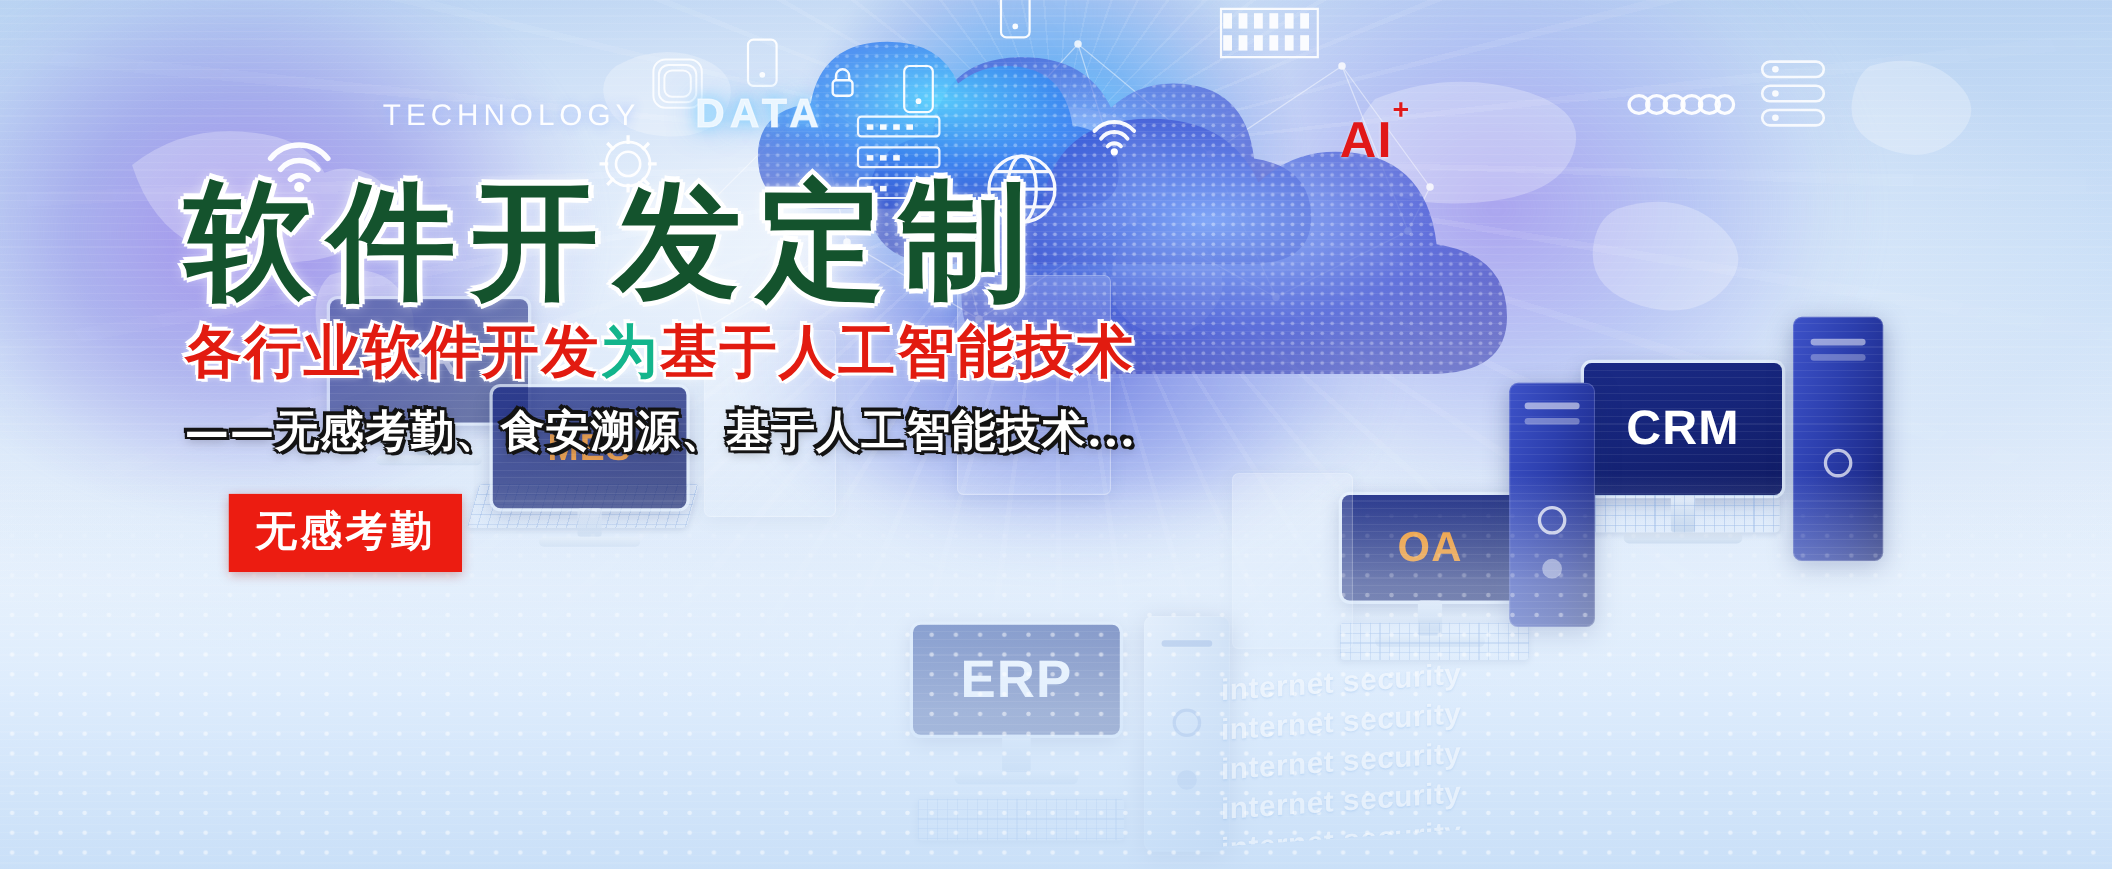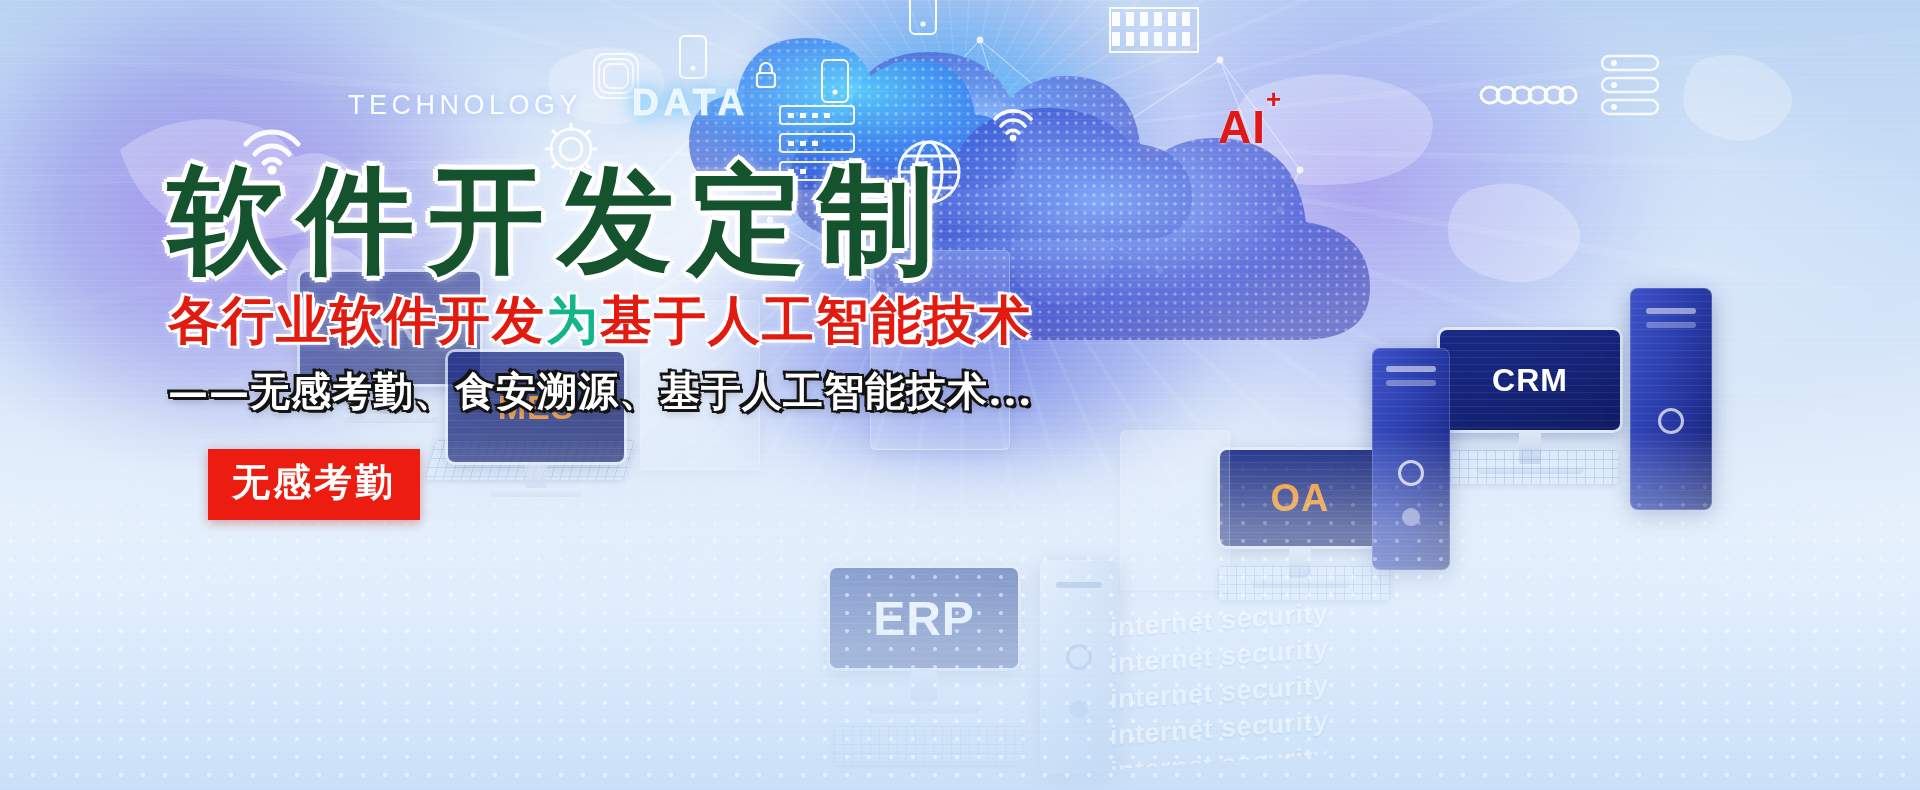--- a/index.html
+++ b/index.html
@@ -428,21 +428,21 @@
   <div class="kbd" style="position:absolute;left:834px;top:726px;width:188px;height:38px;"></div>
 
   <div class="dev" style="left:1220px;top:450px;">
     <div class="screen" style="width:160px;height:96px;font-size:38px;color:#f0911e;">OA</div>
     <div class="stand" style="width:22px;height:32px;margin:0 auto;"></div>
     <div class="base" style="width:100px;height:10px;margin:0 auto;"></div>
   </div>
   <div class="kbd" style="position:absolute;left:1218px;top:566px;width:172px;height:34px;"></div>
 
   <div class="dev" style="left:1440px;top:330px;">
-    <div class="screen" style="width:180px;height:100px;font-size:32px;">CRM</div>
+    <div class="screen" style="width:180px;height:120px;font-size:44px;">CRM</div>
     <div class="stand" style="width:22px;height:34px;margin:0 auto;"></div>
     <div class="base" style="width:108px;height:10px;margin:0 auto;"></div>
   </div>
   <div class="kbd" style="position:absolute;left:1432px;top:450px;width:186px;height:34px;opacity:.85;"></div>
 
   <div class="tower" style="position:absolute;left:1372px;top:348px;width:78px;height:222px;">
     <div style="position:absolute;left:14px;top:18px;width:50px;height:6px;background:rgba(255,255,255,.55);border-radius:3px;"></div>
     <div style="position:absolute;left:14px;top:32px;width:50px;height:6px;background:rgba(255,255,255,.35);border-radius:3px;"></div>
     <div style="position:absolute;left:26px;top:112px;width:26px;height:26px;border-radius:50%;border:3px solid rgba(255,255,255,.75);"></div>
     <div style="position:absolute;left:30px;top:160px;width:18px;height:18px;border-radius:50%;background:rgba(255,255,255,.45);"></div>

